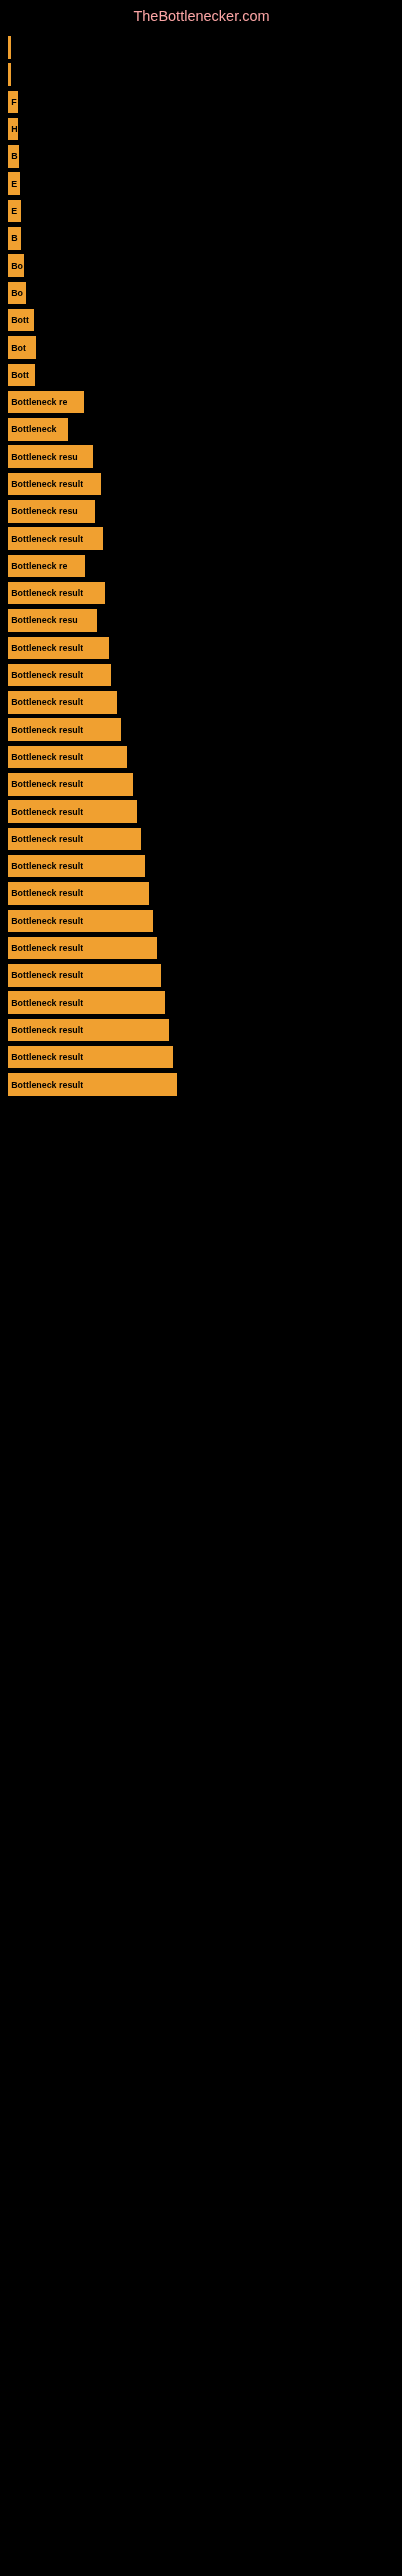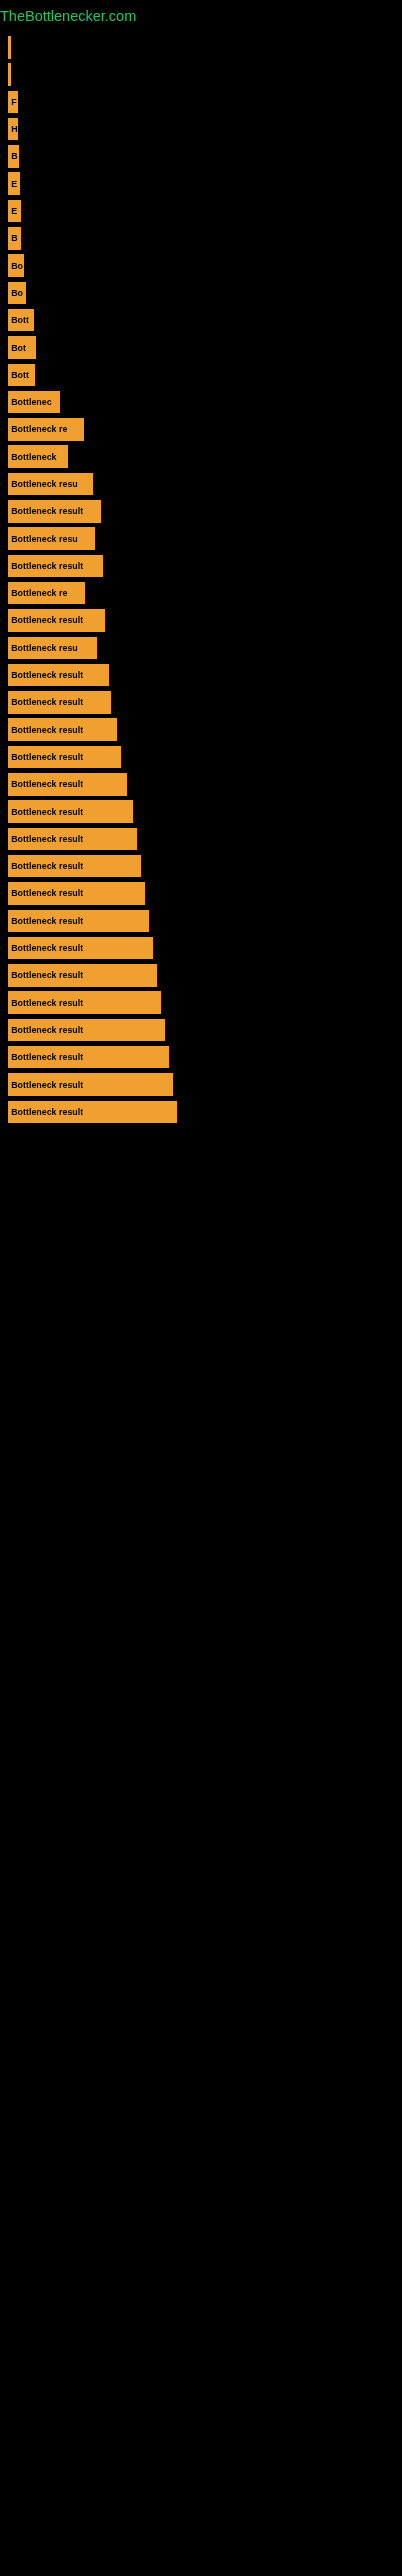--- a/index.html
+++ b/index.html
@@ -10,23 +10,23 @@
 
     body {
       background-color: #000000;
       width: 403px;
       min-height: 2576px;
       font-family: Arial, sans-serif;
       position: relative;
     }
 
     .site-title {
-      color: #22c55e;
+      color: #fca5a5;
       font-size: 14.5px;
-      text-align: left;
+      text-align: center;
       padding: 8px 0 4px 0;
       font-weight: normal;
     }
 
     .bars-container {
       padding: 8px 0 0 8px;
     }
 
     .bar-row {
       margin-bottom: 4.8px;
@@ -116,25 +116,20 @@
       <div class="bar" style="width: 28px;">
         <span class="bar-label">Bot</span>
       </div>
     </div>
     <div class="bar-row">
       <div class="bar" style="width: 27px;">
         <span class="bar-label">Bott</span>
       </div>
     </div>
     <div class="bar-row">
-      <div class="bar" style="width: 52px;">
-        <span class="bar-label">Bottlenec</span>
-      </div>
-    </div>
-    <div class="bar-row">
       <div class="bar" style="width: 76px;">
         <span class="bar-label">Bottleneck re</span>
       </div>
     </div>
     <div class="bar-row">
       <div class="bar" style="width: 60px; align-items: center;">
         <span class="bar-label">Bottleneck</span>
       </div>
     </div>
     <div class="bar-row">

